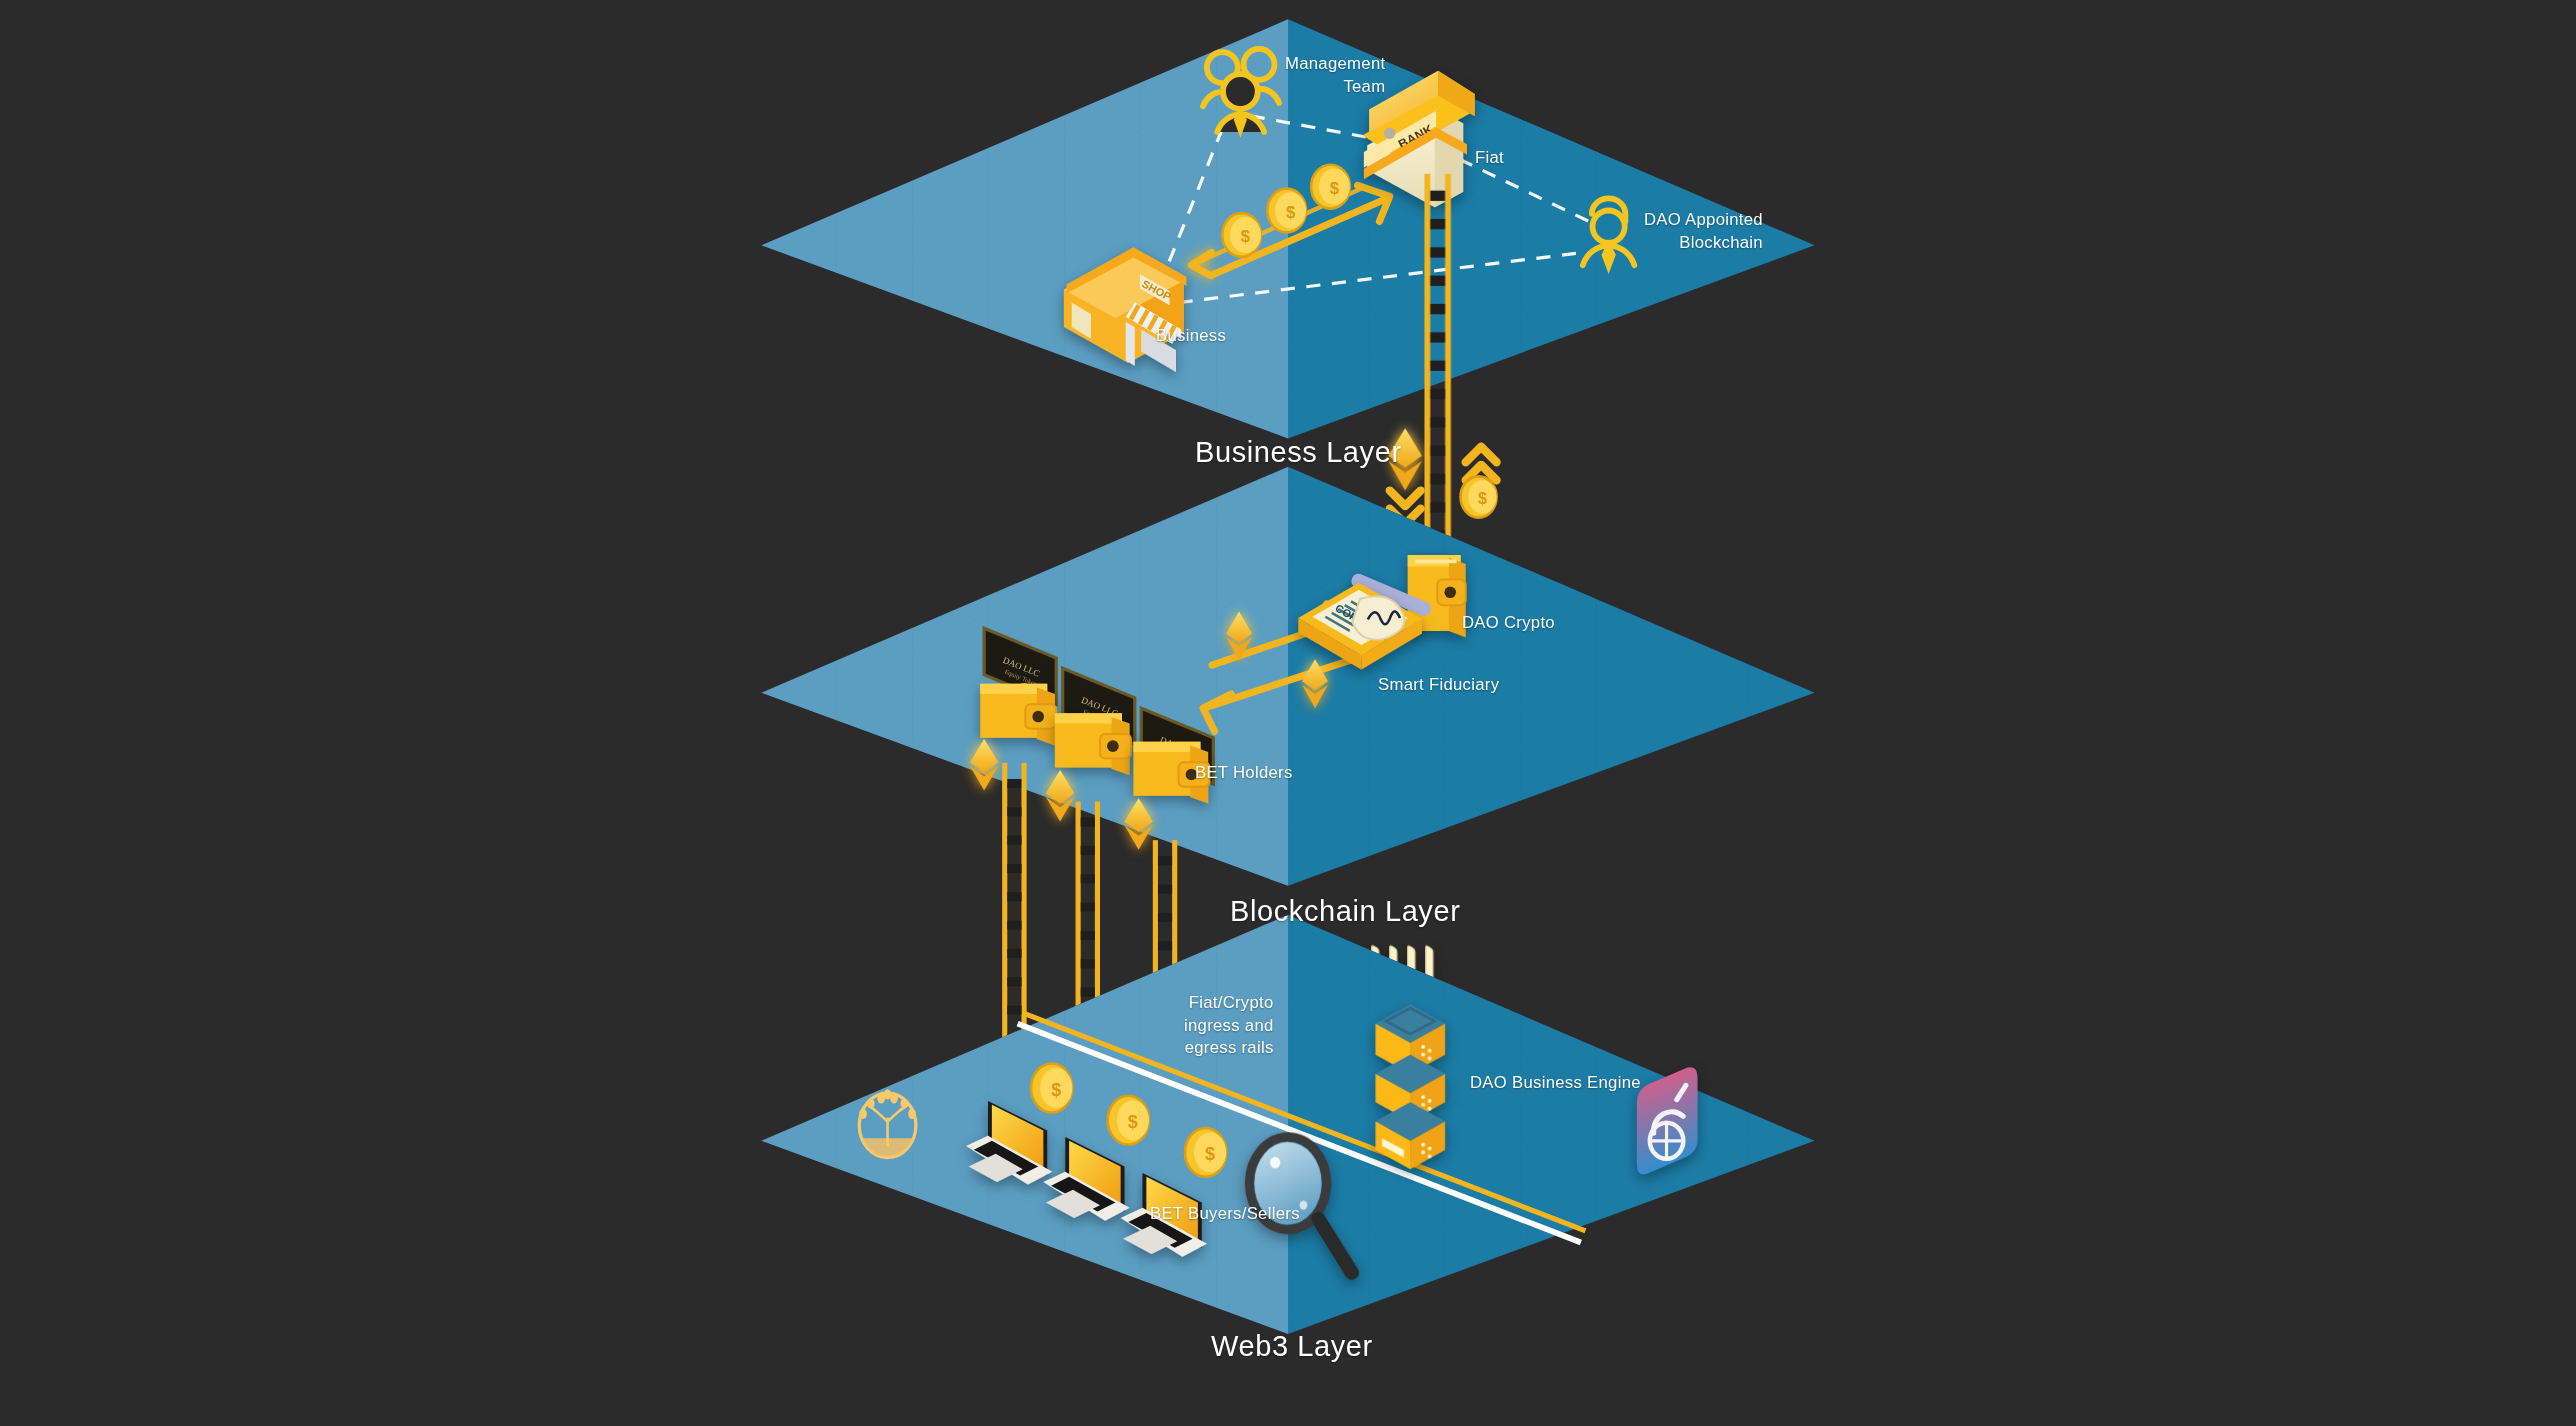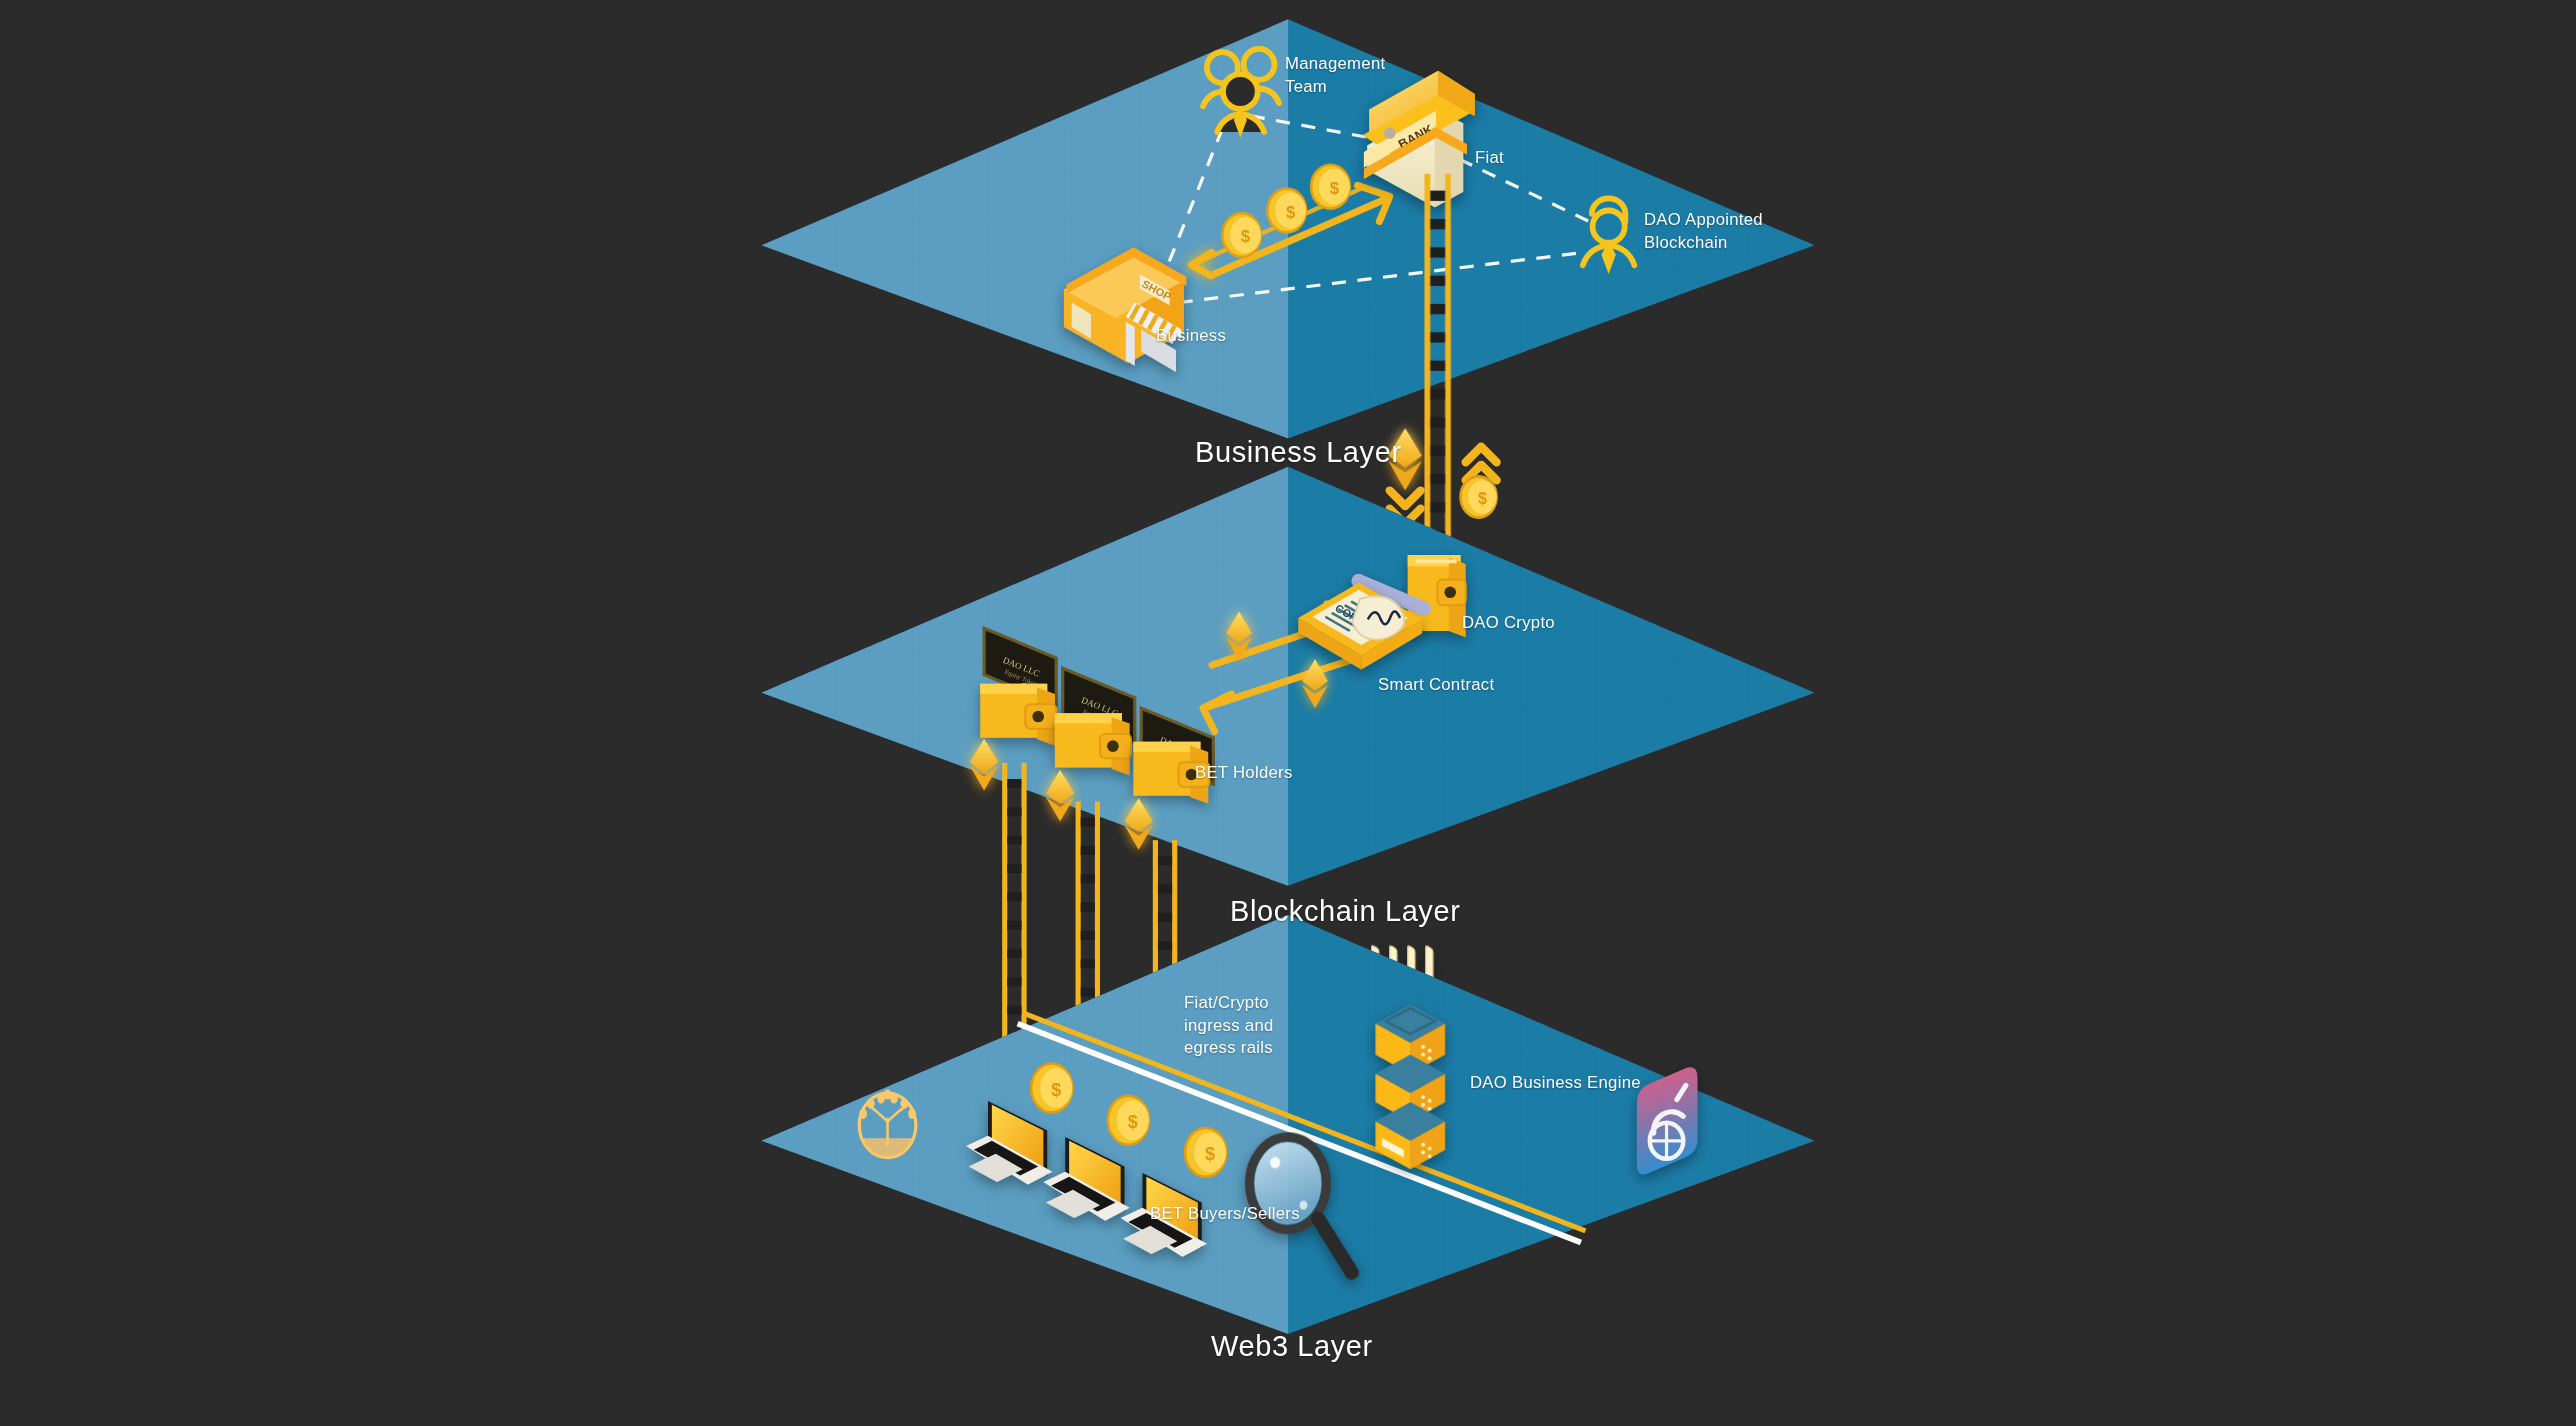--- a/index.html
+++ b/index.html
@@ -8,21 +8,21 @@
     font-family:"Liberation Sans", sans-serif;
     width:2576px;height:1426px;overflow:hidden;position:relative;
   }
   #stage{position:absolute;inset:0;width:2576px;height:1426px;background:#2b2b2b;}
   svg.layerart{position:absolute;left:0;top:0;width:2576px;height:1426px;overflow:visible;}
   .lbl{
     position:absolute;color:#ffffff;font-family:"Liberation Sans",sans-serif;
     font-weight:400;letter-spacing:0.3px;white-space:pre-line;line-height:1.35;
     text-shadow:0 0.6px 1.9px rgba(0,0,0,.35);
   }
-  .lbl.small{font-size:16.7px;}
+  .lbl.small{font-size:16.7px;text-align:right;}
   .lbl.title{font-size:29px;letter-spacing:0.6px;}
   .nodelabel{font-size:16.7px;}
 </style>
 </head>
 <body>
 
 <div id="stage">
 
   <svg class="layerart" viewBox="0 0 4000 2215">
     <defs>
@@ -511,21 +511,21 @@
 
   <div class="lbl small nodelabel" style="left:1285px;top:53px;">Management
 Team</div>
   <div class="lbl small nodelabel" style="left:1475px;top:147px;">Fiat</div>
   <div class="lbl small nodelabel" style="left:1644px;top:209px;">DAO Appointed
 Blockchain</div>
   <div class="lbl small nodelabel" style="left:1156px;top:325px;">Business</div>
   <div class="lbl title" style="left:1195px;top:433px;">Business Layer</div>
 
   <div class="lbl small nodelabel" style="left:1462px;top:612px;">DAO Crypto</div>
-  <div class="lbl small nodelabel" style="left:1378px;top:674px;">Smart Contract</div>
+  <div class="lbl small nodelabel" style="left:1378px;top:674px;">Smart Fiduciary</div>
   <div class="lbl small nodelabel" style="left:1195px;top:762px;">BET Holders</div>
   <div class="lbl title" style="left:1195px;top:892px;margin-left:35px;">Blockchain Layer</div>
 
   <div class="lbl small nodelabel" style="left:1184px;top:992px;">Fiat/Crypto
 ingress and
 egress rails</div>
   <div class="lbl small nodelabel" style="left:1470px;top:1072px;">DAO Business Engine</div>
   <div class="lbl small nodelabel" style="left:1150px;top:1203px;">BET Buyers/Sellers</div>
   <div class="lbl title" style="left:1211px;top:1327px;">Web3 Layer</div>
 

